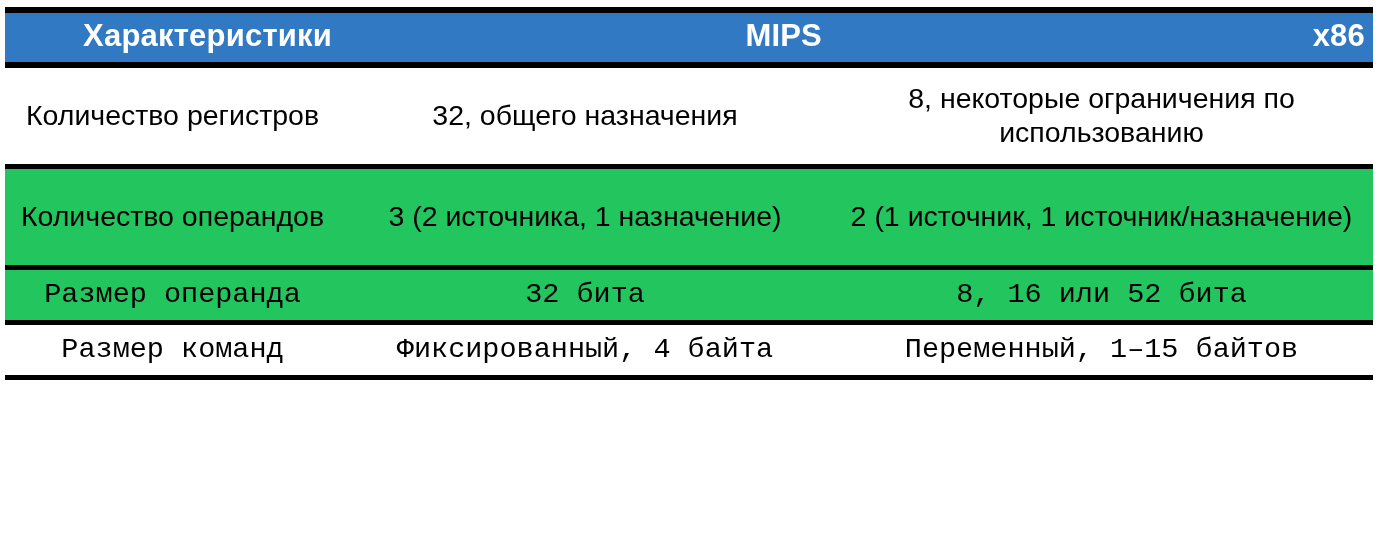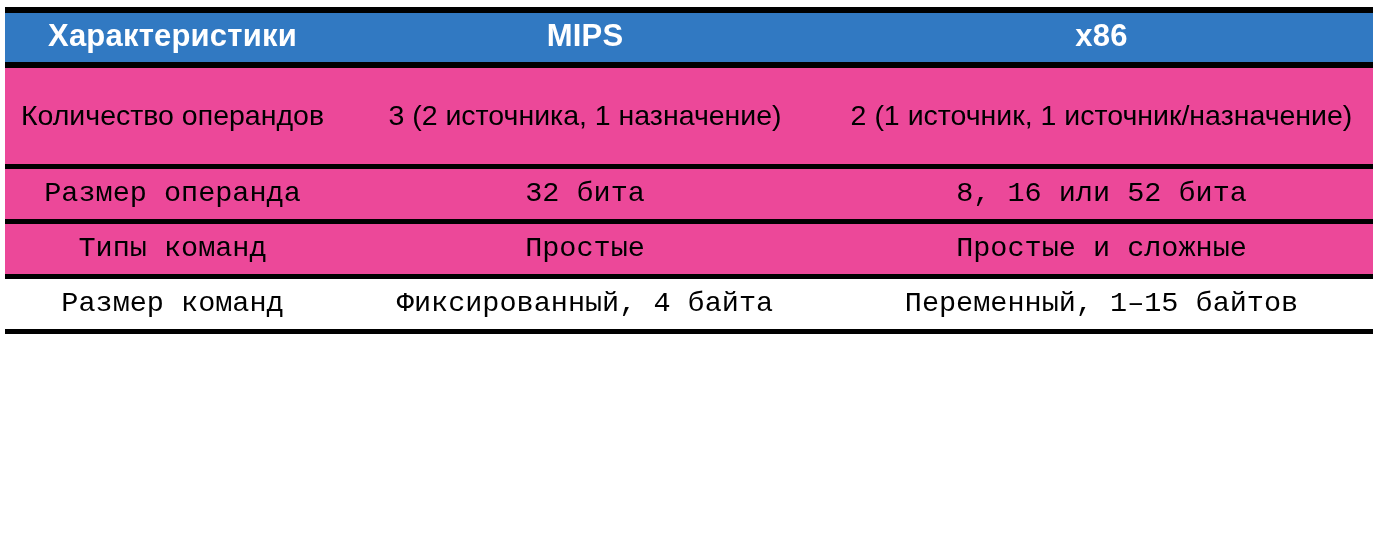--- a/index.html
+++ b/index.html
@@ -32,40 +32,40 @@
   
   col.c1 { width: 335px; }
   col.c2 { width: 490px; }
   col.c3 { width: 543px; }
 
   thead th {
     background: #3179C2;
     color: #ffffff;
     font-size: 31px;
     font-weight: bold;
-    text-align: center;
+    text-align: right;
     padding: 7px 8px 9px 8px;
     border-top: 6px solid #000000;
     border-bottom: 6px solid #000000;
     letter-spacing: 0.2px;
     line-height: 1.05;
   }
 
   tbody td {
     font-size: 28.5px;
     color: #000000;
     text-align: center;
     vertical-align: middle;
     padding: 6px 10px;
     line-height: 1.18;
     background: #ffffff;
   }
 
   tbody tr.alt td {
-    background: #ec4899;
+    background: #22c55e;
     margin-left: 37px;
   }
 
   
   tbody tr td {
     border-bottom: 5px solid #000000;
   }
   tbody tr.tall td { height: 84px; }
   tbody tr.short td { height: 38px; font-family: Liberation Mono, monospace; }
 
@@ -84,34 +84,34 @@
       <col class="c3">
     </colgroup>
     <thead>
       <tr>
         <th>Характеристики</th>
         <th>MIPS</th>
         <th>x86</th>
       </tr>
     </thead>
     <tbody>
+      <tr class="tall">
+        <td>Количество регистров</td>
+        <td>32, общего назначения</td>
+        <td>8, некоторые ограничения по использованию</td>
+      </tr>
       <tr class="tall alt">
         <td>Количество операндов</td>
         <td>3 (2 источника, 1 назначение)</td>
         <td>2 (1 источник, 1 источник/назначение)</td>
       </tr>
       <tr class="short alt">
         <td>Размер операнда</td>
         <td>32 бита</td>
         <td>8, 16 или 52 бита</td>
-      </tr>
-      <tr class="short alt">
-        <td>Типы команд</td>
-        <td>Простые</td>
-        <td>Простые и сложные</td>
       </tr>
       <tr class="short">
         <td>Размер команд</td>
         <td>Фиксированный, 4 байта</td>
         <td>Переменный, 1–15 байтов</td>
       </tr>
     </tbody>
   </table>
 </div>
 

